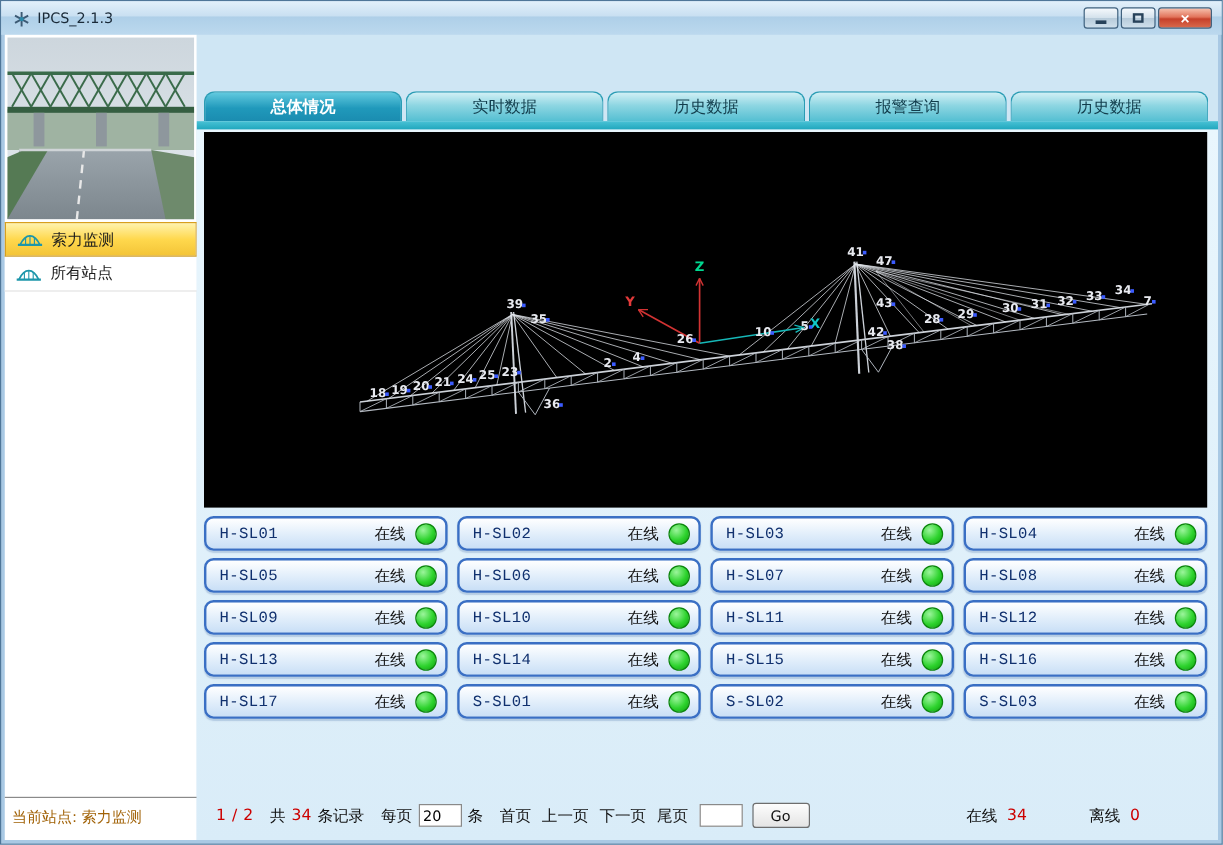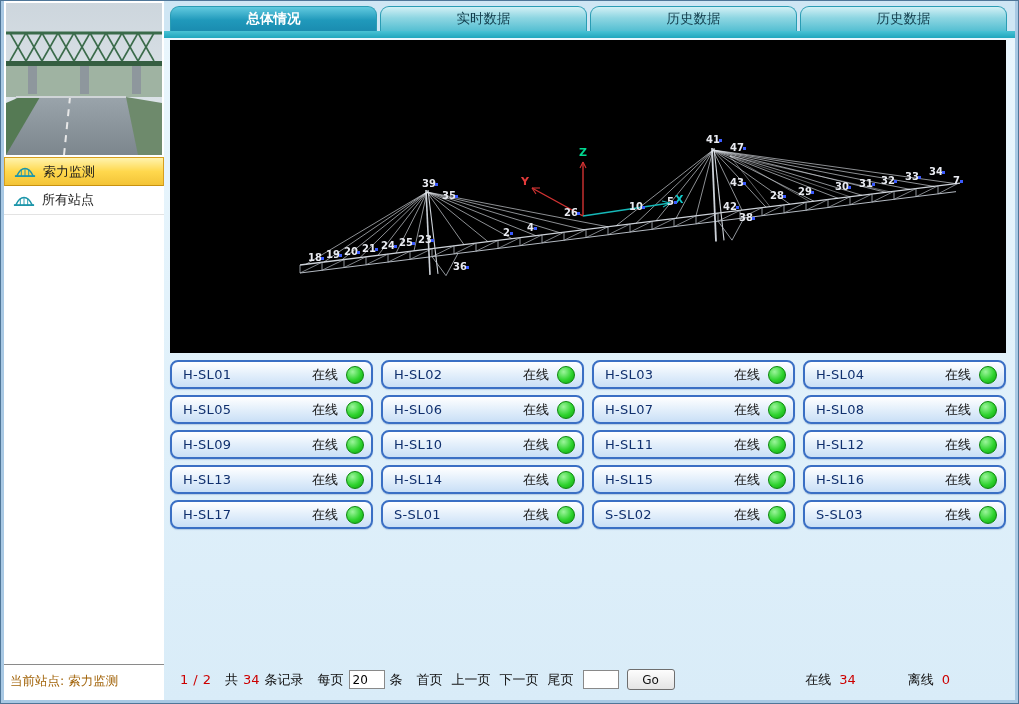--- a/index.html
+++ b/index.html
@@ -55,21 +55,21 @@
     border:1px solid #d89f1e; border-bottom:1px solid #c8920f;
   }
   .mi-icon { display:inline-flex; width:22px; }
   .sidebar-footer {
     margin-top:auto; border-top:1px solid #8a8a8a;
     padding:8px 6px 10px 6px; font-size:12.5px; color:#a16207;
   }
 
   
   .main { flex:1; min-width:0; display:flex; flex-direction:column; background:#cfe6f4; }
-  .tabbar-wrap { padding:5px 8px 0 6px; }
+  .tabbar-wrap { padding:5px 8px 0 6px;margin-top:42px; }
   .tabbar { display:flex; gap:3px; height:25px; }
   .tab {
     flex:1; display:flex; align-items:center; justify-content:center;
     font-size:13.5px; color:#123d4c;
     border:1px solid #2a9cb4; border-bottom:none;
     border-top-left-radius:9px; border-top-right-radius:9px;
     background:linear-gradient(#d2f0f5,#8ed6e2 45%,#54bfd2);
     cursor:default;
   }
   .tab.active {
@@ -92,21 +92,21 @@
     margin-top:7px;
     display:grid; grid-template-columns:repeat(4,1fr); gap:6px 8px;
   }
   .station-btn {
     height:29px; border:2px solid #3a6fc4; border-radius:8px;
     background:linear-gradient(#ffffff,#e3effb 50%,#c9dff6);
     display:flex; align-items:center; padding:0 7px 0 11px;
     box-shadow:0 1px 1px rgba(60,100,160,.25);
     cursor:default;
   }
-  .st-id { font-size:13px; color:#10306e; letter-spacing:.3px; }
+  .st-id { font-size:13px; color:#10306e; letter-spacing:.3px;font-family:Liberation Mono, monospace; }
   .st-status { margin-left:auto; font-size:13px; color:#111; padding-right:8px; }
   .st-dot {
     width:18px; height:18px; border-radius:50%;
     background:radial-gradient(circle at 35% 30%, #9cf59c, #2ed32e 55%, #0d9c0d);
     border:1px solid #0b860b;
   }
 
   
   .pagination {
     margin-top:auto; display:flex; align-items:center;
@@ -125,20 +125,42 @@
     font-family:inherit; cursor:default; margin-left:8px;
   }
   .pg-spacer { flex:1; }
   .sum-group { display:flex; align-items:center; gap:8px; margin-right:52px; }
 </style>
 </head>
 <body>
 
 <div class="window">
 
+  <div class="titlebar">
+    <span class="app-icon">
+      <svg viewBox="0 0 14 14" width="14" height="14">
+        <line x1="7" y1="1" x2="7" y2="13" stroke="#3c5a74" stroke-width="1.6"></line>
+        <line x1="1.5" y1="4" x2="12.5" y2="10" stroke="#3c5a74" stroke-width="1.6"></line>
+        <line x1="1.5" y1="10" x2="12.5" y2="4" stroke="#3c5a74" stroke-width="1.6"></line>
+        <circle cx="7" cy="7" r="1.8" fill="#2a88a8"></circle>
+      </svg>
+    </span>
+    <span class="win-title">IPCS_2.1.3</span>
+    <span class="win-controls">
+      <button class="wbtn min">
+          <span class="glyph-min"></span>
+        </button>
+      <button class="wbtn max">
+          <span class="glyph-max"></span>
+        </button>
+      <button class="wbtn close">
+          <span>×</span>
+        </button>
+    </span>
+  </div>
 
   <div class="frame">
 
     <aside class="sidebar">
       <div class="photo">
         <svg viewBox="0 0 156 152" preserveAspectRatio="none">
           <defs>
             <linearGradient id="sky" x1="0" y1="0" x2="0" y2="1">
               <stop offset="0" stop-color="#cdd6dd"></stop>
                 <stop offset="1" stop-color="#e4eaee"></stop>
@@ -213,20 +235,21 @@
         </nav>
       <div class="sidebar-footer">当前站点: 索力监测</div>
     </aside>
 
     <main class="main">
       <div class="tabbar-wrap">
         <div class="tabbar" id="tabbar">
             <div class="tab active">总体情况</div>
             <div class="tab">实时数据</div>
             <div class="tab">历史数据</div>
+            <div class="tab">报警查询</div>
             <div class="tab">历史数据</div>
           </div>
       </div>
       <div class="teal-strip"></div>
 
       <div class="content">
         <div class="diagram-panel">
           <svg id="bridge-svg" viewBox="0 0 836 313" preserveAspectRatio="none">
               <line x1="130" y1="225" x2="790" y2="143.16" stroke="#cdd2d9" stroke-width="1.3"></line>
               <line x1="130" y1="233" x2="786" y2="151.656" stroke="#b4bac2" stroke-width="1"></line>

